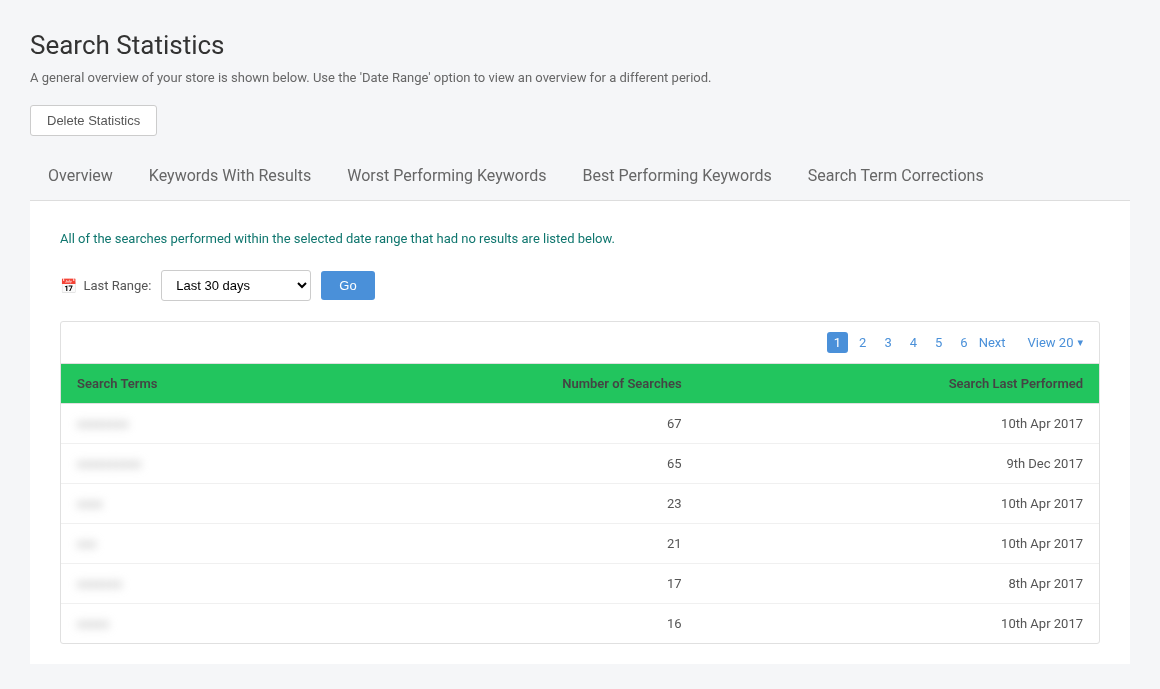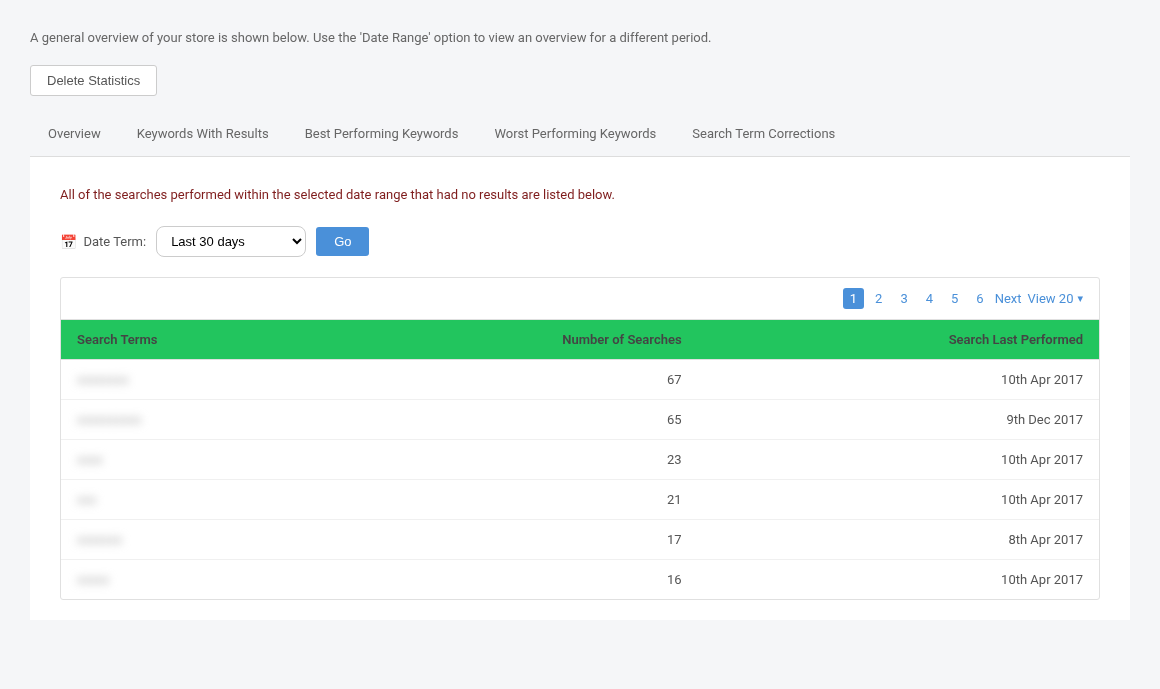--- a/index.html
+++ b/index.html
@@ -38,21 +38,21 @@
       margin-bottom: 18px;
     }
     .tabs-container {
       display: flex;
       border-bottom: 1px solid #ddd;
       margin-bottom: 0;
       background: #f5f6f8;
     }
     .tab {
       padding: 12px 18px;
-      font-size: 13px;
+      font-size: 16px;
       color: #666;
       cursor: pointer;
       border-bottom: 3px solid transparent;
       white-space: nowrap;
       text-decoration: none;
     }
     .tab.active {
       color: #4a90d9;
       border-bottom: 3px solid #4a90d9;
       font-weight: 500;
@@ -61,41 +61,41 @@
       background: #fff;
       
       padding: 0;
       margin-top: 0;
     }
     .content-inner {
       padding: 30px 30px 20px 30px;
     }
     .description {
       font-size: 13px;
-      color: #7f1d1d;
+      color: #0f766e;
       margin-bottom: 24px;
     }
     .filter-row {
       display: flex;
       align-items: center;
       gap: 10px;
       margin-bottom: 20px;
     }
     .filter-label {
       font-size: 13px;
       color: #555;
       display: flex;
       align-items: center;
       gap: 6px;
     }
     .date-select {
       border: 1px solid #ccc;
       padding: 6px 10px;
       font-size: 13px;
-      border-radius: 8px;
+      border-radius: 3px;
       background: #fff;
       cursor: pointer;
       min-width: 150px;
       appearance: auto;
     }
     .go-btn {
       background: #4a90d9;
       color: #fff;
       border: none;
       padding: 7px 18px;
@@ -139,21 +139,21 @@
       cursor: pointer;
       font-size: 13px;
     }
     .view-select {
       display: flex;
       align-items: center;
       gap: 4px;
       font-size: 13px;
       color: #4a90d9;
       cursor: pointer;
-      margin-left: 0;
+      margin-left: 16px;
     }
     table {
       width: 100%;
       border-collapse: collapse;
     }
     thead th {
       text-align: left;
       padding: 12px 16px;
       font-size: 13px;
       font-weight: 600;
@@ -181,39 +181,40 @@
     .blurred {
       filter: blur(4px);
       user-select: none;
       color: #aaa;
     }
   </style>
 </head>
 <body>
 
 <div class="page-container">
+  <h1 class="page-title">Search Statistics</h1>
   <p class="page-subtitle">A general overview of your store is shown below. Use the 'Date Range' option to view an overview for a different period.</p>
   <button class="delete-btn">Delete Statistics</button>
 
   <div class="tabs-container">
     <a class="tab">Overview</a>
     <a class="tab">Keywords With Results</a>
+    <a class="tab">Worst Performing Keywords</a>
     <a class="tab">Best Performing Keywords</a>
-    <a class="tab">Worst Performing Keywords</a>
     <a class="tab">Search Term Corrections</a>
   </div>
 
   <div class="content-area">
     <div class="content-inner">
       <p class="description">All of the searches performed within the selected date range that had no results are listed below.</p>
 
       <div class="filter-row">
         <span class="filter-label">
           <span style="font-size:14px;">📅</span>
-          <span>Date Term:</span>
+          <span>Last Range:</span>
         </span>
         <select class="date-select">
           <option>Last 30 days</option>
           <option>Last 7 days</option>
           <option>Last 90 days</option>
           <option>Last Year</option>
         </select>
         <button class="go-btn">Go</button>
       </div>
 

